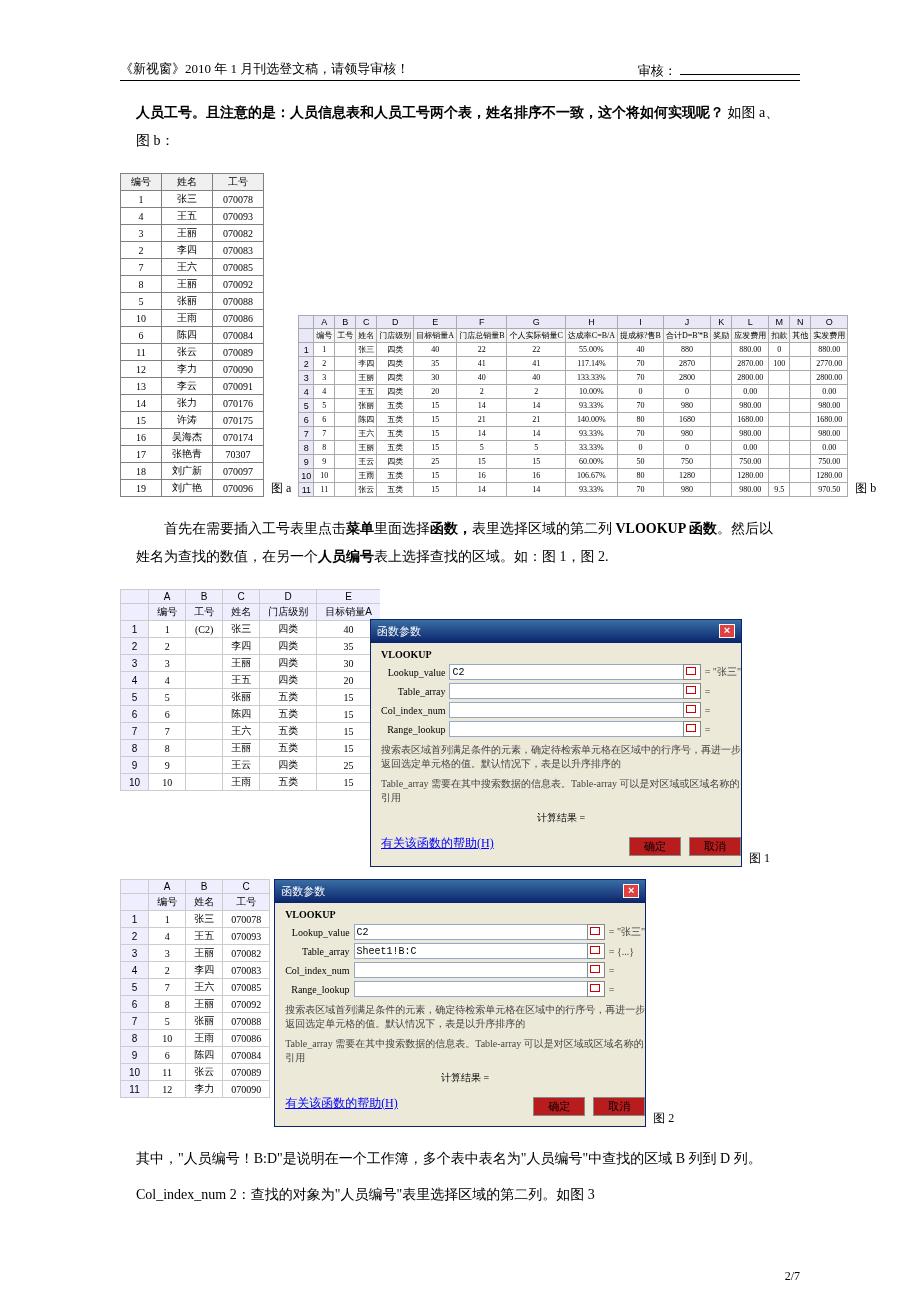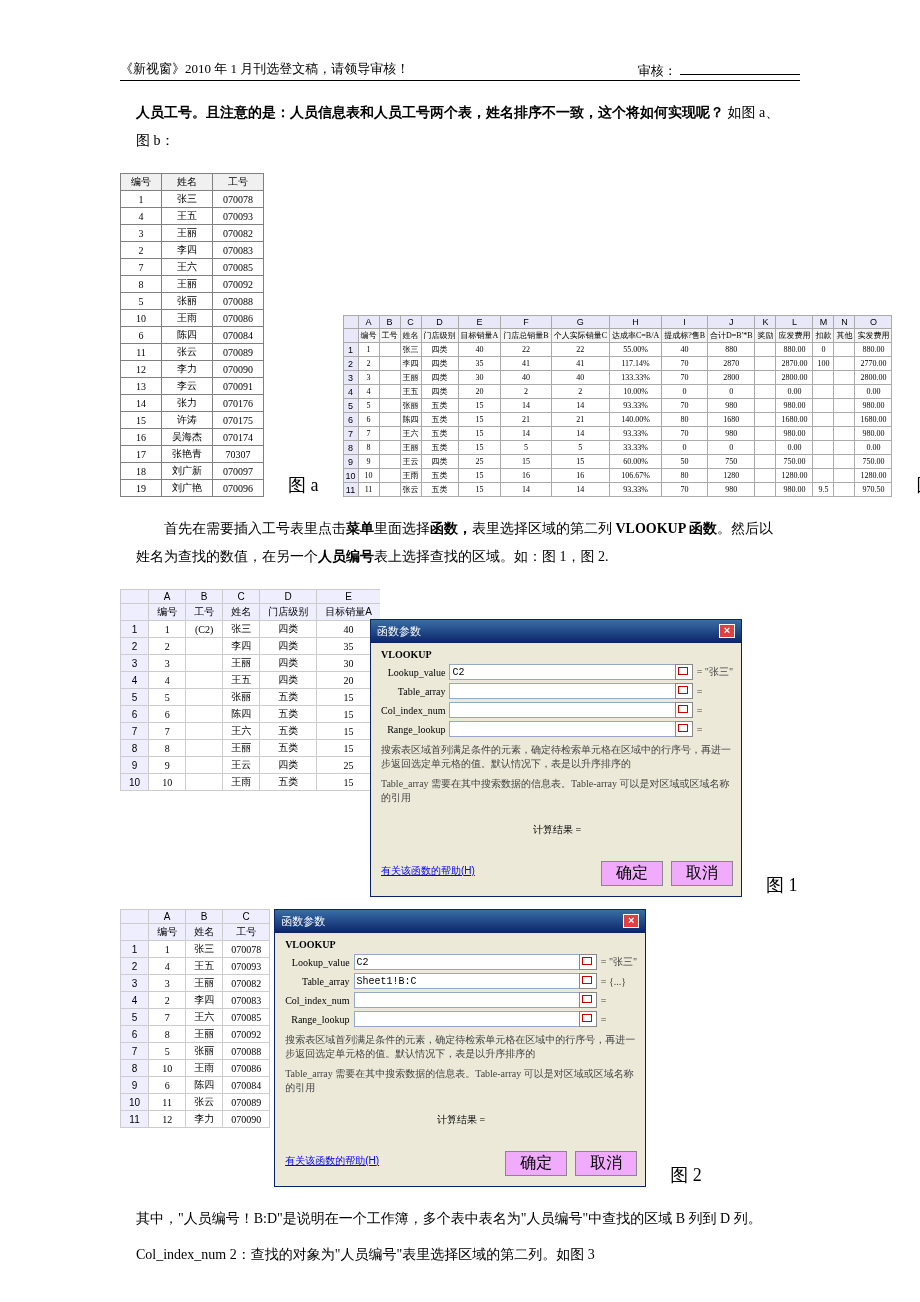--- a/index.html
+++ b/index.html
@@ -1,53 +1,53 @@
 <!DOCTYPE html>
 <html><head>
 <meta charset="utf-8">
 <style>
   body{font-family:"SimSun","宋体",serif;background:#fff;margin:0;padding:60px 120px 60px 120px;color:#000;font-size:14px;width:680px;margin:0 auto}
   .hdr{display:flex;justify-content:space-between;border-bottom:1px solid #000;font-size:13px}
   .hdr .blank{display:inline-block;border-bottom:1px solid #000;min-width:120px;height:14px}
   .para{line-height:2;margin:18px 16px;text-indent:2em;font-size:14px}
   .bold{font-weight:bold}
-  .figrow{display:flex;gap:20px;align-items:flex-end;margin:8px 0}
-  .caption{font-size:18px;padding:0 4px;white-space:nowrap}
+  .figrow{display:flex;gap:3px;align-items:flex-end;margin:8px 0}
+  .caption{font-size:12px;padding:0 4px;white-space:nowrap}
   .footer{position:relative;margin-top:60px;text-align:right;font-size:12px}
   
   .tblA{border-collapse:collapse;font-family:"SimSun";font-size:10px;background:#fff}
   .tblA th,.tblA td{border:1px solid #808080;padding:1px 10px;text-align:center;background:#fff;white-space:nowrap}
   .tblA th{background:#f0f0f0;font-weight:normal}
   
   .tblB{border-collapse:collapse;font-family:"SimSun";font-size:8px;background:#fff}
   .tblB th,.tblB td{border:1px solid #aaa;padding:1px 2px;text-align:center;white-space:nowrap;background:#fff}
   .tblB th{background:#f5f5f5;font-weight:normal}
   .colhdr{background:#e8e8f8!important;font-family:Arial;font-size:9px}
   
   .excelBlock{display:flex;align-items:flex-start}
   .leftSheet{border-collapse:collapse;font-family:"SimSun";font-size:10px}
   .leftSheet th,.leftSheet td{border:1px solid #ccc;padding:1px 8px;text-align:center;white-space:nowrap;background:#fff}
   .leftSheet th{background:#eef;font-family:Arial;font-weight:normal}
   .leftSheet td.rownum{background:#eef;font-family:Arial}
   .dlg{background:#ece9d8;border:1px solid #0a246a;margin-left:4px;width:370px;font-size:10px}
   .dlgTitle{background:linear-gradient(#3a6ea5,#0a246a);color:#fff;padding:4px 6px;display:flex;justify-content:space-between;font-family:"SimSun";font-size:11px}
   .dlgX{background:#e04040;color:#fff;border:1px solid #fff;width:14px;height:12px;text-align:center;line-height:10px;font-weight:bold;font-family:Arial}
-  .dlgBody{padding:6px 8px 10px 10px}
+  .dlgBody{padding:6px 0 10px 10px}
   .dlgBody .fn{color:#000;font-weight:bold;margin-bottom:4px}
   .dlgForm{display:grid;grid-template-columns:auto 1fr auto auto;gap:3px 4px;align-items:center;font-family:"Courier New",monospace;font-size:10px}
   .dlgForm .lbl{font-family:"SimSun";text-align:right}
   .dlgForm input{border:1px solid #96a8c8;height:14px;font-size:10px;font-family:"Courier New";padding:0 2px;width:100%}
   .dlgForm .ref{border:1px solid #888;width:16px;height:14px;background:#fff;position:relative}
   .dlgForm .ref::after{content:"";position:absolute;left:2px;top:2px;width:8px;height:6px;border:1px solid #c00;background:#fff}
   .dlgForm .val{font-family:"SimSun";color:#444;white-space:nowrap}
   .dlgHelp{color:#444;font-family:"SimSun";font-size:10px;margin:6px 0 2px 0;line-height:1.4}
-  .dlgMid{font-family:"SimSun";text-align:center;margin:18px 0}
+  .dlgMid{font-family:"SimSun";text-align:center;margin:6px 0}
   .dlgBtns{display:flex;justify-content:flex-end;gap:8px;margin-top:6px}
-  .dlgBtns .btn{border:1px solid #888;background:#f0abfc;padding:1px 14px;font-family:"SimSun";font-size:16px;cursor:pointer}
-  .dlgLink{color:#00f;text-decoration:underline;font-family:Liberation Sans, sans-serif;font-size:10px}
+  .dlgBtns .btn{border:1px solid #888;background:#b91c1c;padding:1px 14px;font-family:"SimSun";font-size:11px;cursor:pointer}
+  .dlgLink{color:#00f;text-decoration:underline;font-family:Liberation Serif, serif;font-size:12px}
   .dlgFoot{display:flex;justify-content:space-between;align-items:center;margin-top:6px}
 </style>
 </head>
 <body>
 
 <div class="hdr">
   <span>《新视窗》2010 年 1 月刊选登文稿，请领导审核！</span>
   <span>
     <span>审核：</span>
     <span class="blank"></span>

